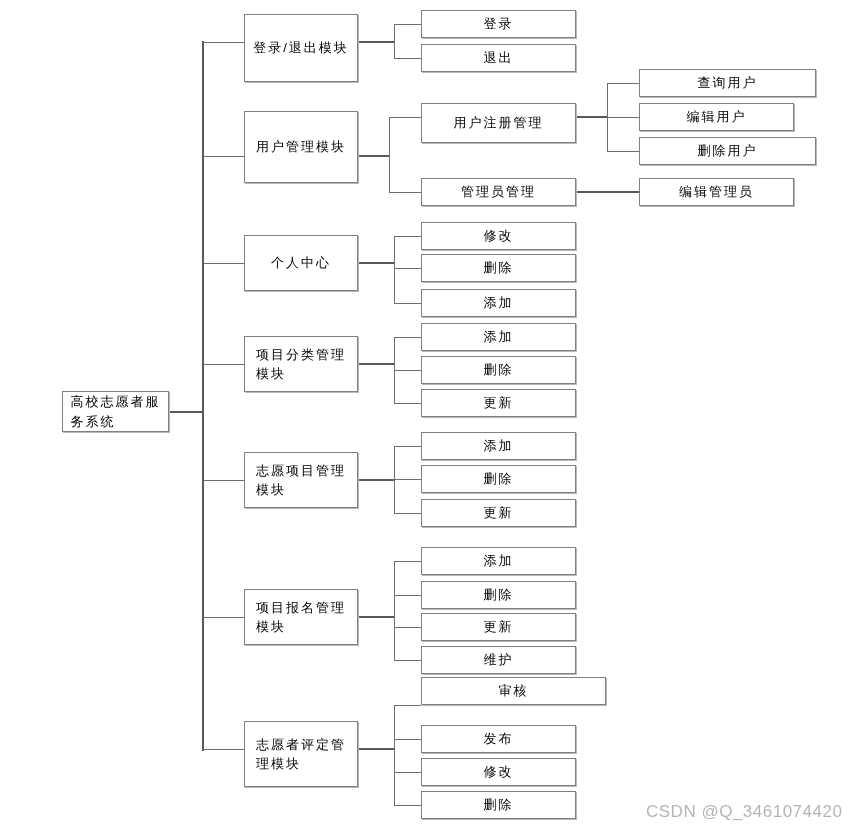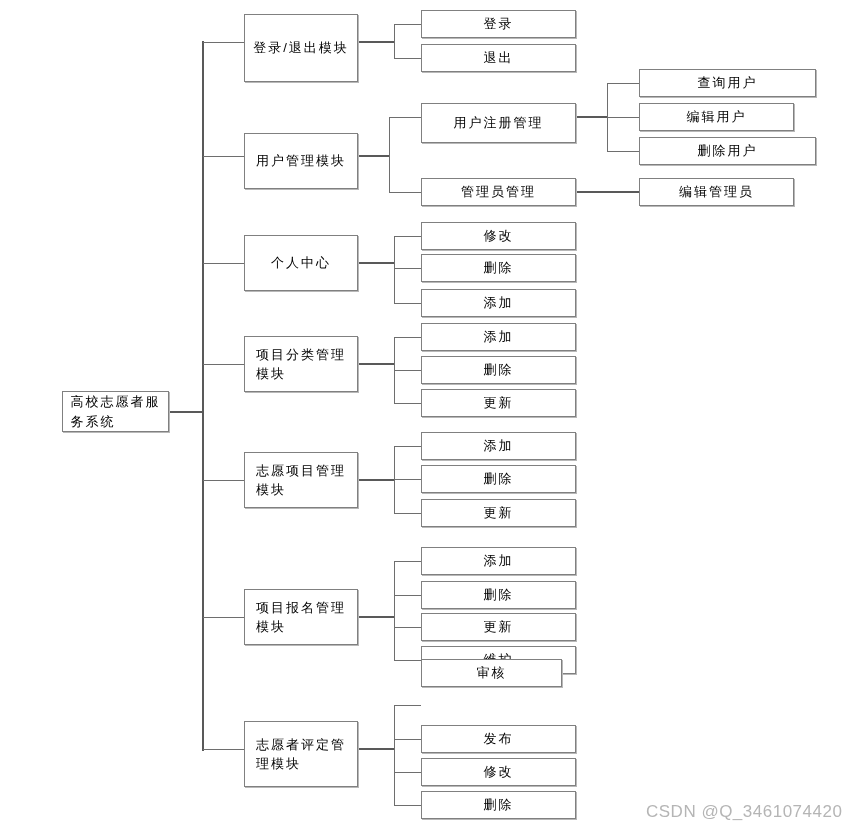--- a/index.html
+++ b/index.html
@@ -100,21 +100,21 @@
   <div class="line" style="left:394px;top:705px;width:1px;height:101px"></div>
   <div class="line" style="left:394px;top:705px;width:27px;height:1px"></div>
   <div class="line" style="left:394px;top:739px;width:27px;height:1px"></div>
   <div class="line" style="left:394px;top:772px;width:27px;height:1px"></div>
   <div class="line" style="left:394px;top:805px;width:27px;height:1px"></div>
 
   <div class="box" style="left:62px;top:391px;width:107px;height:41px">高校志愿者服
 务系统</div>
 
   <div class="box" style="left:244px;top:14px;width:114px;height:68px">登录/退出模块</div>
-  <div class="box" style="left:244px;top:133px;width:114px;height:56px">用户管理模块</div>
+  <div class="box" style="left:244px;top:111px;width:114px;height:72px">用户管理模块</div>
   <div class="box" style="left:244px;top:235px;width:114px;height:56px">个人中心</div>
   <div class="box" style="left:244px;top:336px;width:114px;height:56px">项目分类管理
 模块</div>
   <div class="box" style="left:244px;top:452px;width:114px;height:56px">志愿项目管理
 模块</div>
   <div class="box" style="left:244px;top:589px;width:114px;height:56px">项目报名管理
 模块</div>
   <div class="box" style="left:244px;top:721px;width:114px;height:66px">志愿者评定管
 理模块</div>
 
@@ -134,21 +134,21 @@
 
   <div class="box" style="left:421px;top:432px;width:155px;height:28px">添加</div>
   <div class="box" style="left:421px;top:465px;width:155px;height:28px">删除</div>
   <div class="box" style="left:421px;top:499px;width:155px;height:28px">更新</div>
 
   <div class="box" style="left:421px;top:547px;width:155px;height:28px">添加</div>
   <div class="box" style="left:421px;top:581px;width:155px;height:28px">删除</div>
   <div class="box" style="left:421px;top:613px;width:155px;height:28px">更新</div>
   <div class="box" style="left:421px;top:646px;width:155px;height:28px">维护</div>
 
-  <div class="box" style="left:421px;top:659px;width:141px;height:28px">审核</div>
+  <div class="box" style="left:421px;top:677px;width:185px;height:28px">审核</div>
   <div class="box" style="left:421px;top:725px;width:155px;height:28px">发布</div>
   <div class="box" style="left:421px;top:758px;width:155px;height:28px">修改</div>
   <div class="box" style="left:421px;top:791px;width:155px;height:28px">删除</div>
 
   <div class="box" style="left:639px;top:69px;width:177px;height:28px">查询用户</div>
   <div class="box" style="left:639px;top:103px;width:155px;height:28px">编辑用户</div>
   <div class="box" style="left:639px;top:137px;width:177px;height:28px">删除用户</div>
   <div class="box" style="left:639px;top:178px;width:155px;height:28px">编辑管理员</div>
 
   <div class="watermark">CSDN @Q_3461074420</div>

